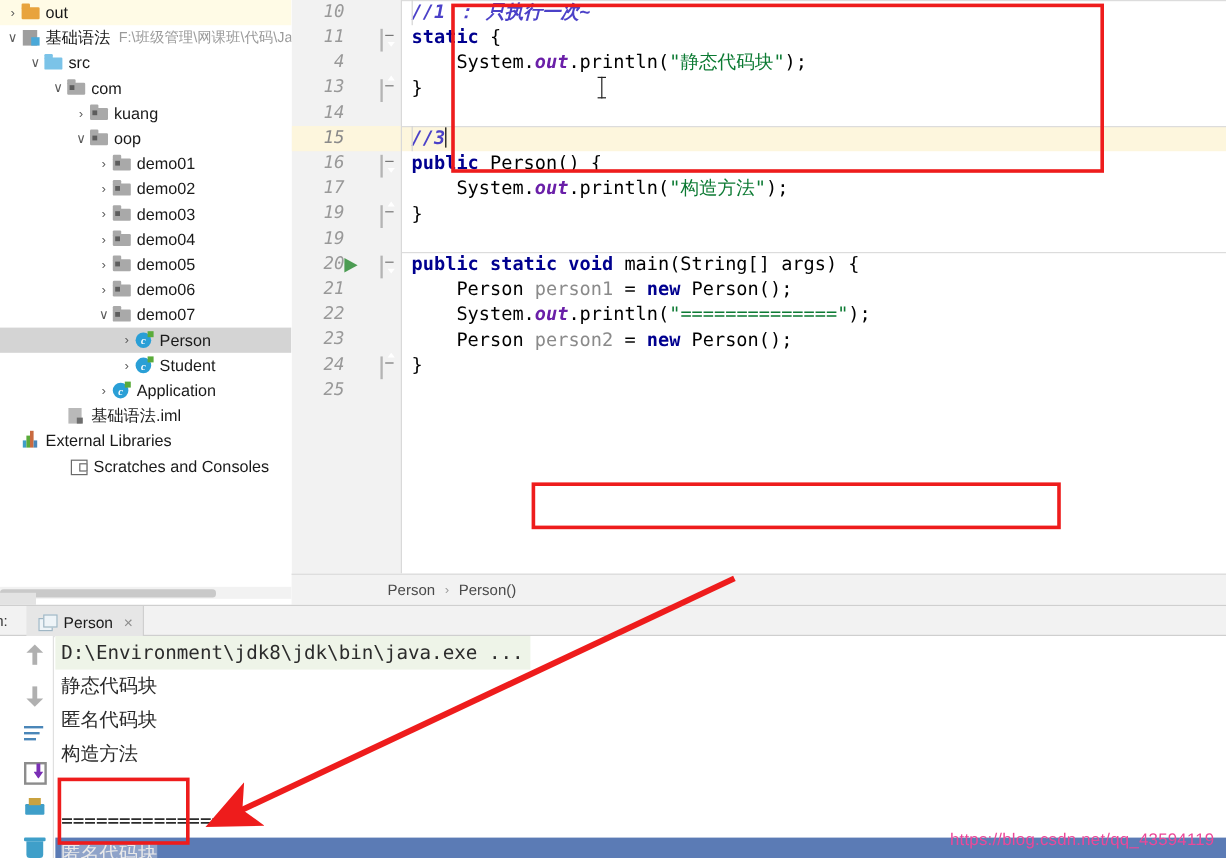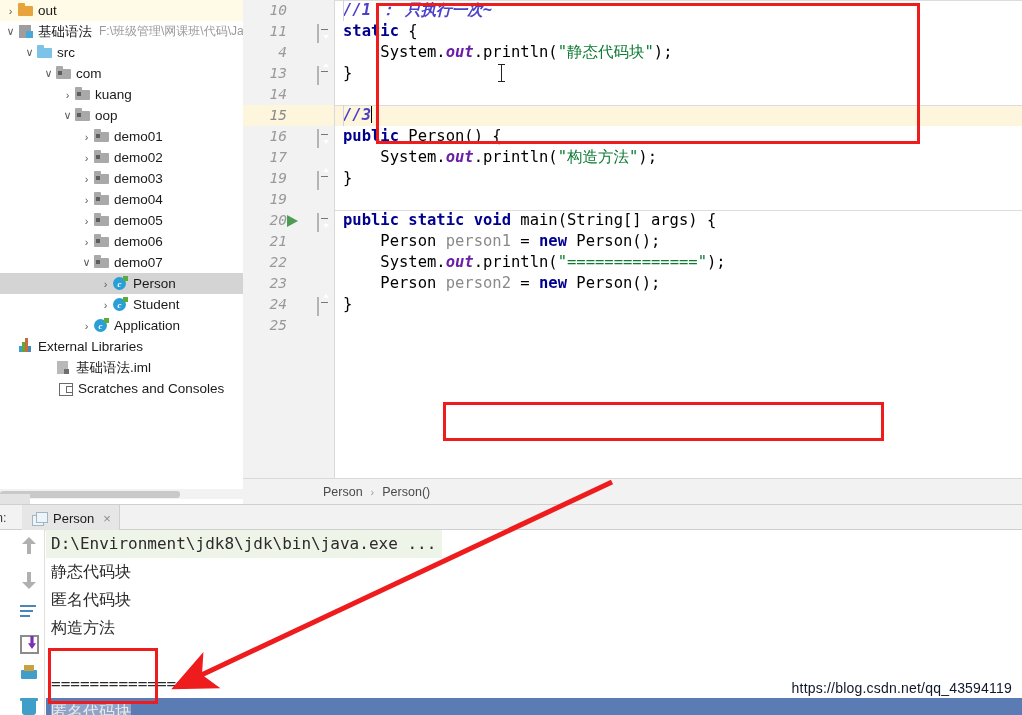--- a/index.html
+++ b/index.html
@@ -215,22 +215,22 @@
   }
   .oline { height:28px; line-height:28px; padding-left:5px; color:#2b2b2b; white-space:pre; }
   .oline.cmdline { background:#eef4e8; display:inline-block; padding-right:6px;text-align:right; }
   .oline.selected { background:#5b7bb5; color:#e8e8e8; }
   .oline.selected .selpart { background:#8fa3c9; color:#e9e9e9; }
 
   
   .annot-box { position:absolute; border:3px solid #ee1c1c; pointer-events:none; }
   #annot-arrow-svg { position:absolute; left:0; top:0; width:1022px; height:715px; pointer-events:none; }
   #watermark {
-    position:absolute; right:10px; bottom:19px;
-    font-size:14px; color:#0f172a; letter-spacing:0.2px;
+    position:absolute; right:10px; bottom:8px;
+    font-size:14px; color:#ec4899; letter-spacing:0.2px;
     font-family:"Liberation Sans", sans-serif;
     text-align:right;
   }
 </style>
 </head>
 <body>
 
 <div id="root">
 
   <div id="sidebar">
@@ -337,35 +337,35 @@
           </span>
           <span class="lbl">Student</span>
         </div>
         <div class="tree-row" style="padding-left: 80px;">
           <span class="arrow">›</span>
           <span class="ico">
             <span class="ico-class">c</span>
             <span class="ico-class-flag"></span>
           </span>
           <span class="lbl">Application</span>
+        </div>
+        <div class="tree-row" style="padding-left: 42px;">
+          <span class="arrow blank"></span>
+          <span class="ico ico-iml"></span>
+          <span class="lbl">基础语法.iml</span>
         </div>
         <div class="tree-row" style="padding-left: 4px;">
           <span class="arrow blank"></span>
           <span class="ico ico-lib">
             <span style="background: rgb(63, 159, 201); left: 2px; height: 6px;"></span>
             <span style="background: rgb(90, 171, 58); left: 5px; height: 10px;"></span>
             <span style="background: rgb(201, 106, 63); left: 8px; height: 14px;"></span>
             <span style="background: rgb(74, 134, 184); left: 11px; height: 6px;"></span>
           </span>
           <span class="lbl">External Libraries</span>
-        </div>
-        <div class="tree-row" style="padding-left: 42px;">
-          <span class="arrow blank"></span>
-          <span class="ico ico-iml"></span>
-          <span class="lbl">基础语法.iml</span>
         </div>
         <div class="tree-row" style="padding-left: 4px; margin-left: 40px;">
           <span class="arrow blank"></span>
           <span class="ico ico-scratch"></span>
           <span class="lbl">Scratches and Consoles</span>
         </div>
       </div>
     <div id="sidebar-hscroll">
       <div class="thumb"></div>
     </div>

